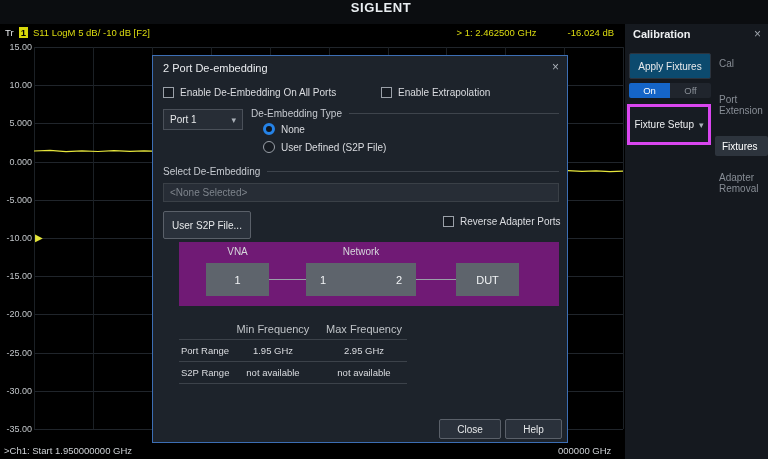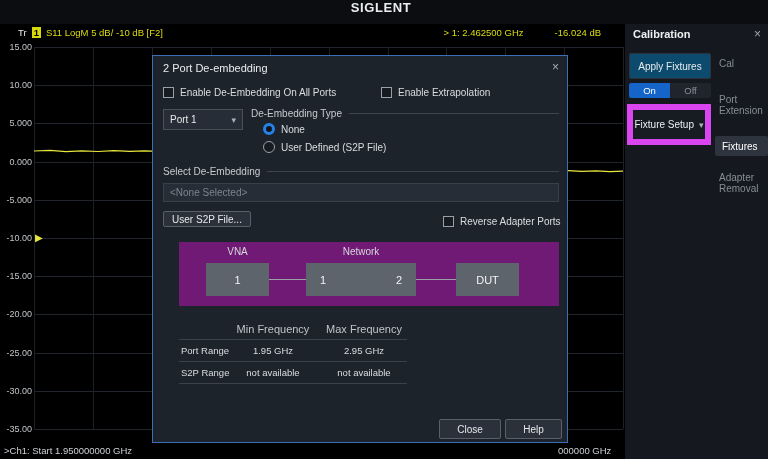--- a/index.html
+++ b/index.html
@@ -15,21 +15,21 @@
   .glyph.dim { color:#585e66; }
   .tb-sep { width:1px; height:14px; background:#2a2f36; }
   .tbi.boxed { border:1px solid #3c424a; border-radius:2px; padding:1px 3px; }
   .tb-right { margin-left:auto; display:flex; align-items:flex-end; gap:13px; }
   .toggle-pill { position:relative; width:20px; height:9px; background:#1565c8; border-radius:5px; display:inline-block; }
   .toggle-pill .knob { position:absolute; right:1px; top:1px; width:7px; height:7px; border-radius:50%; background:#cfe0f5; }
   .local { font-size:10px; color:#e6e8ea; }
 
   
   .tracebar { position:absolute; left:0; top:24px; width:625px; height:17px; background:#000;
-    display:flex; align-items:center; padding:0 18px; gap:5px; font-size:9.5px; }
+    display:flex; align-items:center; padding:0 5px; gap:5px; font-size:9.5px; }
   .tr-prefix { color:#e9ebee; }
   .tr-num { background:#d8d80a; color:#000; font-weight:bold; padding:0 2px; }
   .tr-info { color:#dcdc10; }
   .mk-readout { margin-left:auto; color:#dcdc10; }
   .mk-value { color:#dcdc10; margin-left:26px; margin-right:6px; }
 
   
   .plot { position:absolute; left:0; top:41px; width:625px; height:399px; background:#000; }
   .ytick { position:absolute; left:2px; width:30px; height:12px; line-height:12px;
     text-align:right; font-size:9px; color:#c2c6ca; }
@@ -79,21 +79,21 @@
   .sb-title { position:absolute; left:8px; top:4px; font-size:11px; font-weight:bold; color:#eef0f2; }
   .sb-close { position:absolute; right:7px; top:3px; font-size:12px; color:#a0a6ae; }
   .sb-apply { position:absolute; left:4px; top:29px; width:82px; height:26px;
     background:#0c4a6e; border:1px solid #2c333d; border-radius:2px; color:#e8eaec;
     font-size:10px; display:flex; align-items:center; justify-content:center; text-align:center; }
   .sb-on  { position:absolute; left:4px; top:59px; width:41px; height:15px; background:#1565c8;
     color:#fff; font-size:9.5px; display:flex; align-items:center; justify-content:center; border-radius:2px 0 0 2px; }
   .sb-off { position:absolute; left:45px; top:59px; width:41px; height:15px; background:#20252d;
     color:#8a9098; font-size:9.5px; display:flex; align-items:center; justify-content:center; border-radius:0 2px 2px 0; }
   .sb-fixture { position:absolute; left:2px; top:80px; width:84px; height:41px;
-    background:#171c23; border:6px solid #d946ef; color:#eceef0; font-size:10px;
+    background:#171c23; border:3px solid #d946ef; color:#eceef0; font-size:10px;
     display:flex; align-items:center; justify-content:center; gap:5px; }
   .sb-fixture .chev { color:#aab0b8; font-size:9px; }
   .sb-tab { position:absolute; left:94px; width:46px; font-size:10px; line-height:11px; color:#878d95; }
   .sb-tab.active { left:90px; width:53px; height:20px; background:#2d343d; color:#fff;
     display:flex; align-items:center; padding-left:7px; border-radius:2px; }
 </style>
 </head>
 <body>
 
 <div class="topbar">
@@ -244,21 +244,21 @@
     <span class="rd-label">User Defined (S2P File)</span>
   </div>
 
   <div class="grp-line" style="left:10px; top:110px; width:396px">
     <span>Select De-Embedding</span>
     <span class="line"></span>
   </div>
 
   <div class="file-field">&lt;None Selected&gt;</div>
 
-  <div class="btn" style="left:10px; top:155px; width:88px; height:16px">User S2P File...</div>
+  <div class="btn" style="left:10px; top:155px; width:88px; height:28px">User S2P File...</div>
 
   <div class="cb-row" style="left:290px; top:160px">
     <span class="cb"></span>
     <span class="cb-label">Reverse Adapter Ports</span>
   </div>
 
   <div class="diagram">
     <span class="diag-label" style="left:27px; width:63px">VNA</span>
     <span class="diag-label" style="left:127px; width:110px">Network</span>
     <div class="node" style="left:27px; width:63px">

